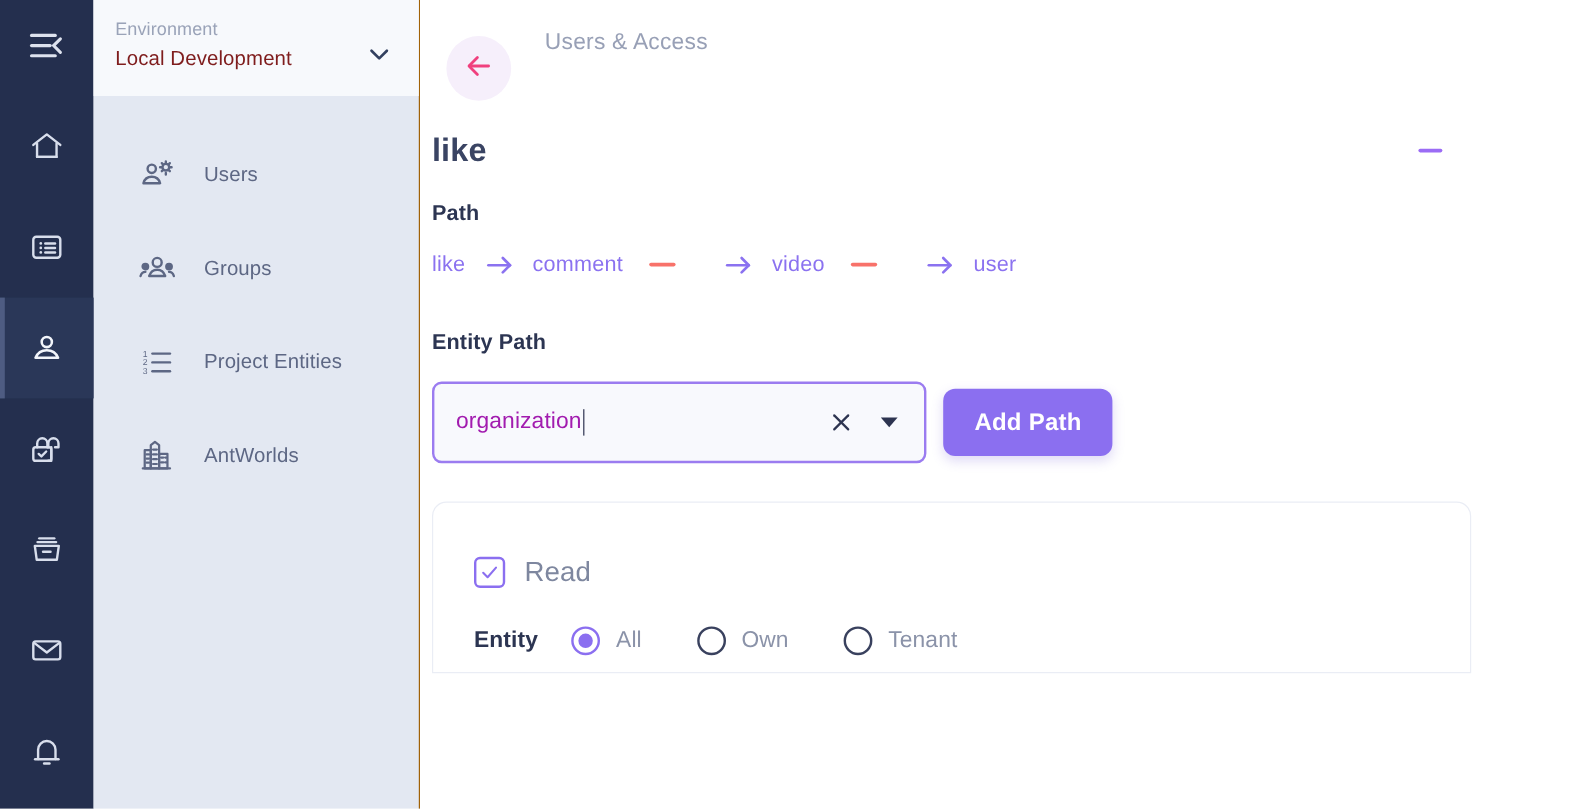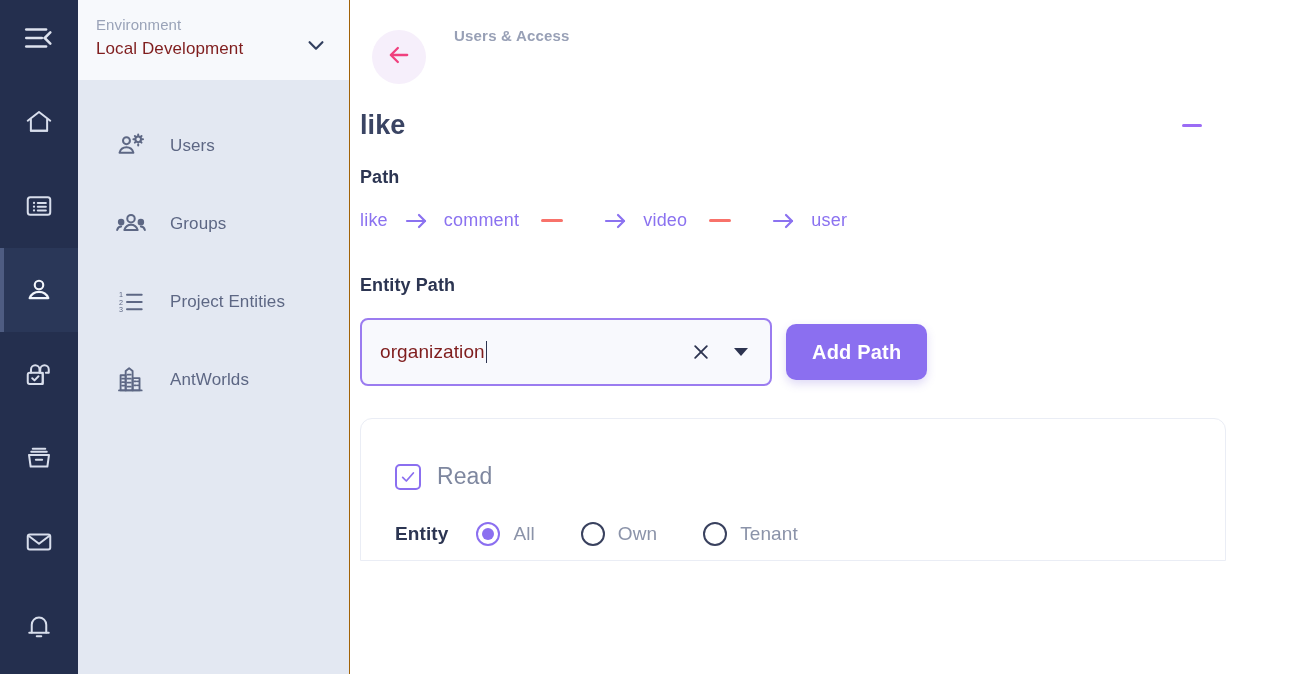--- a/index.html
+++ b/index.html
@@ -81,21 +81,21 @@
   }
   .page-head { display: flex; align-items: flex-start; padding: 26px 0 0 22px; }
   .back-btn {
     width: 54px; height: 54px; border-radius: 50%;
     background: #F6EFFB;
     display: flex; align-items: center; justify-content: center;
     flex: 0 0 54px; margin-top: 4px;
   }
   .head-texts { margin-left: 28px; }
   .crumb {
-    font-size: 15px; color: #98A0B6; font-weight: bold;
+    font-size: 19px; color: #98A0B6; font-weight: normal;
     letter-spacing: .2px; line-height: 20px;
   }
   .page-title {
     font-size: 31px; color: #25304F; font-weight: bold;
     letter-spacing: -.2px; line-height: 40px; margin-top: 2px;
   }
 
   .section-head {
     display: flex; align-items: center; justify-content: space-between;
     padding: 26px 110px 0 10px;
@@ -132,21 +132,21 @@
     margin-top: 22px; gap: 14px;
   }
   .combo {
     width: 412px; height: 68px;
     border: 2px solid #9B7CF0; border-radius: 8px;
     background: #F8F9FD;
     display: flex; align-items: center;
     padding: 0 16px 0 18px;
   }
   .combo-value {
-    flex: 1; font-size: 19px; color: #7f1d1d; letter-spacing: .1px;
+    flex: 1; font-size: 19px; color: #a21caf; letter-spacing: .1px;
     display: flex; align-items: center;
   }
   .caret {
     display: inline-block; width: 1px; height: 22px;
     background: #2D3450; margin-left: 1px;
   }
   .combo-clear, .combo-arrow {
     display: flex; align-items: center; justify-content: center;
     width: 26px; height: 26px;
   }

